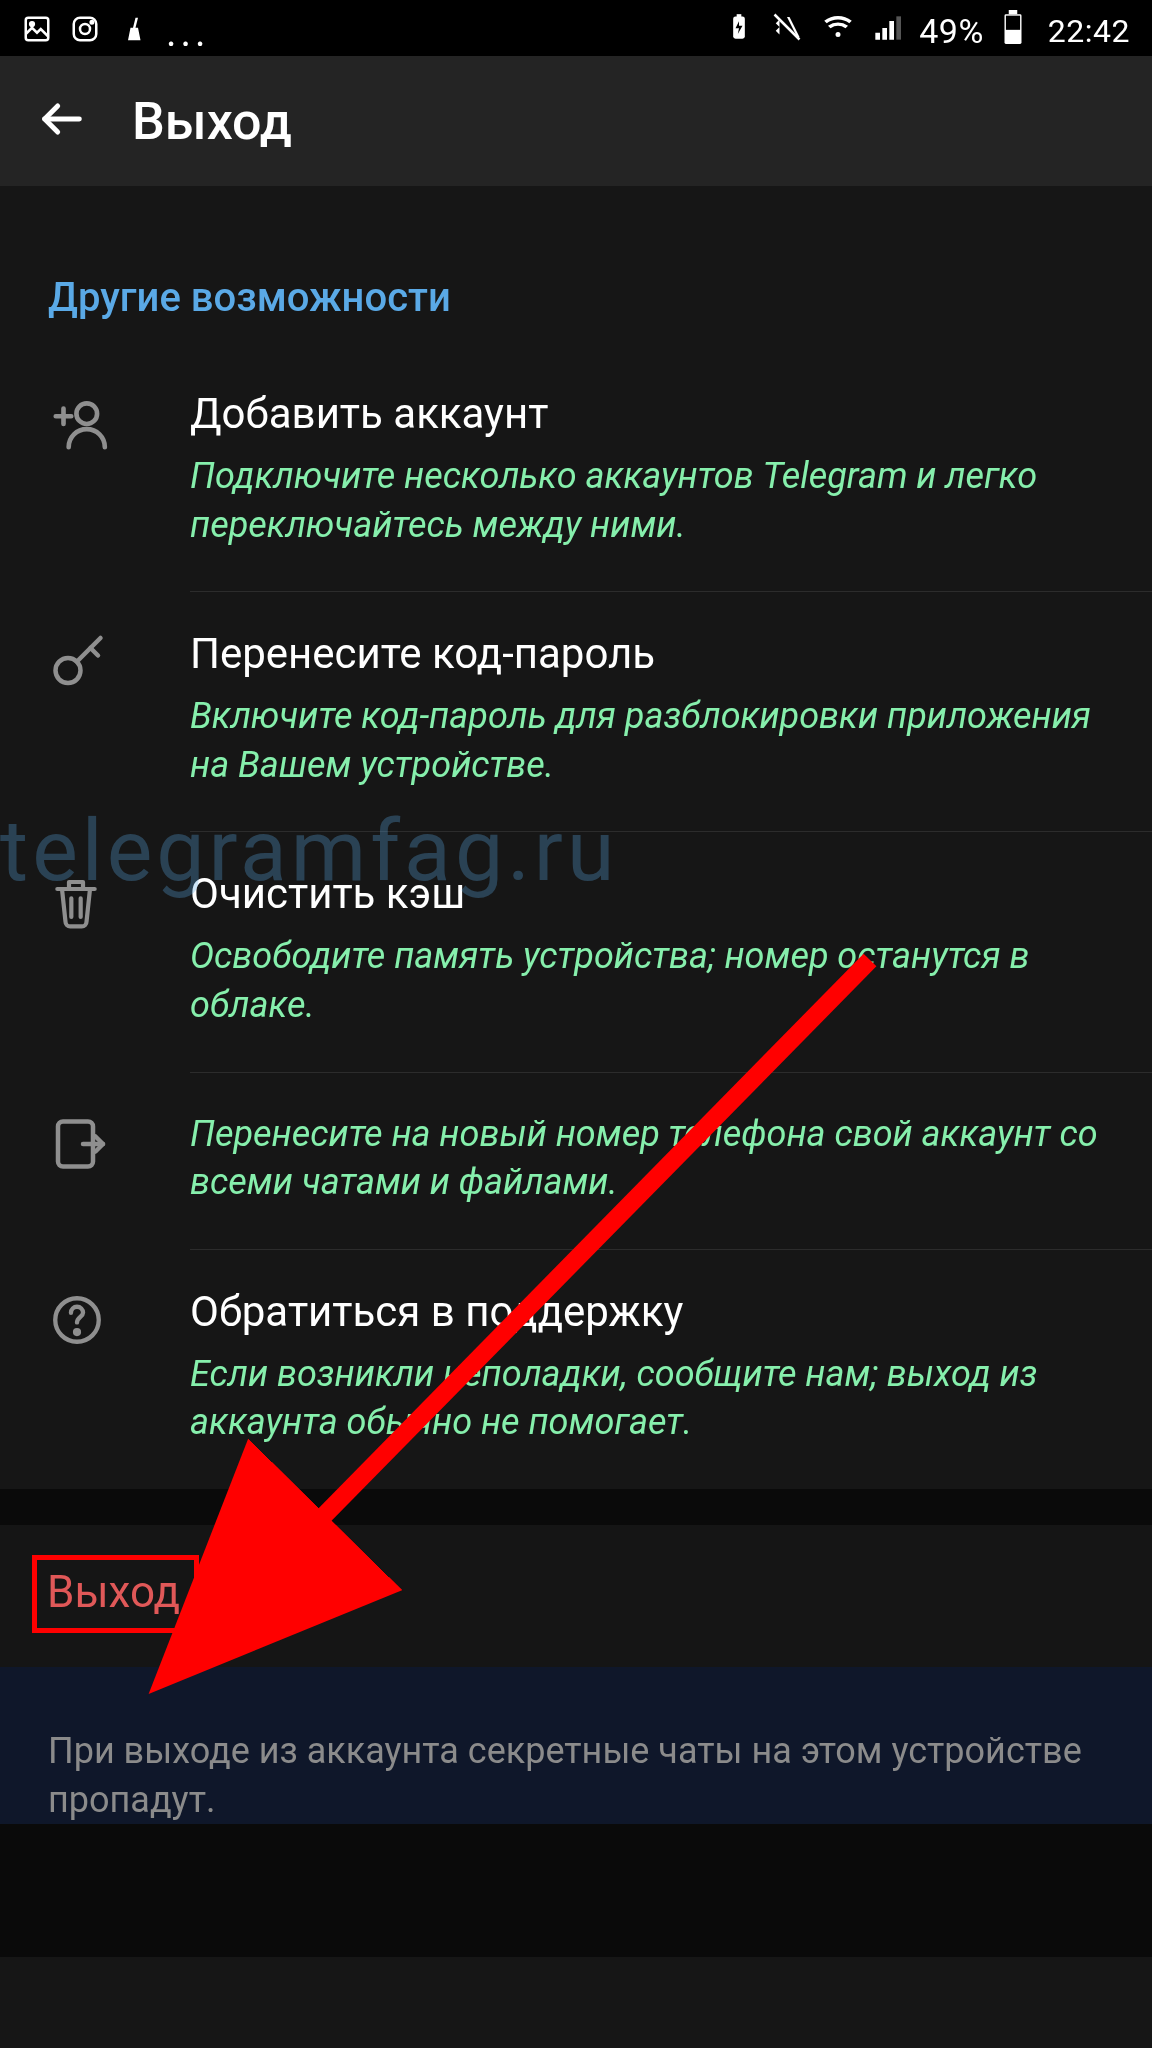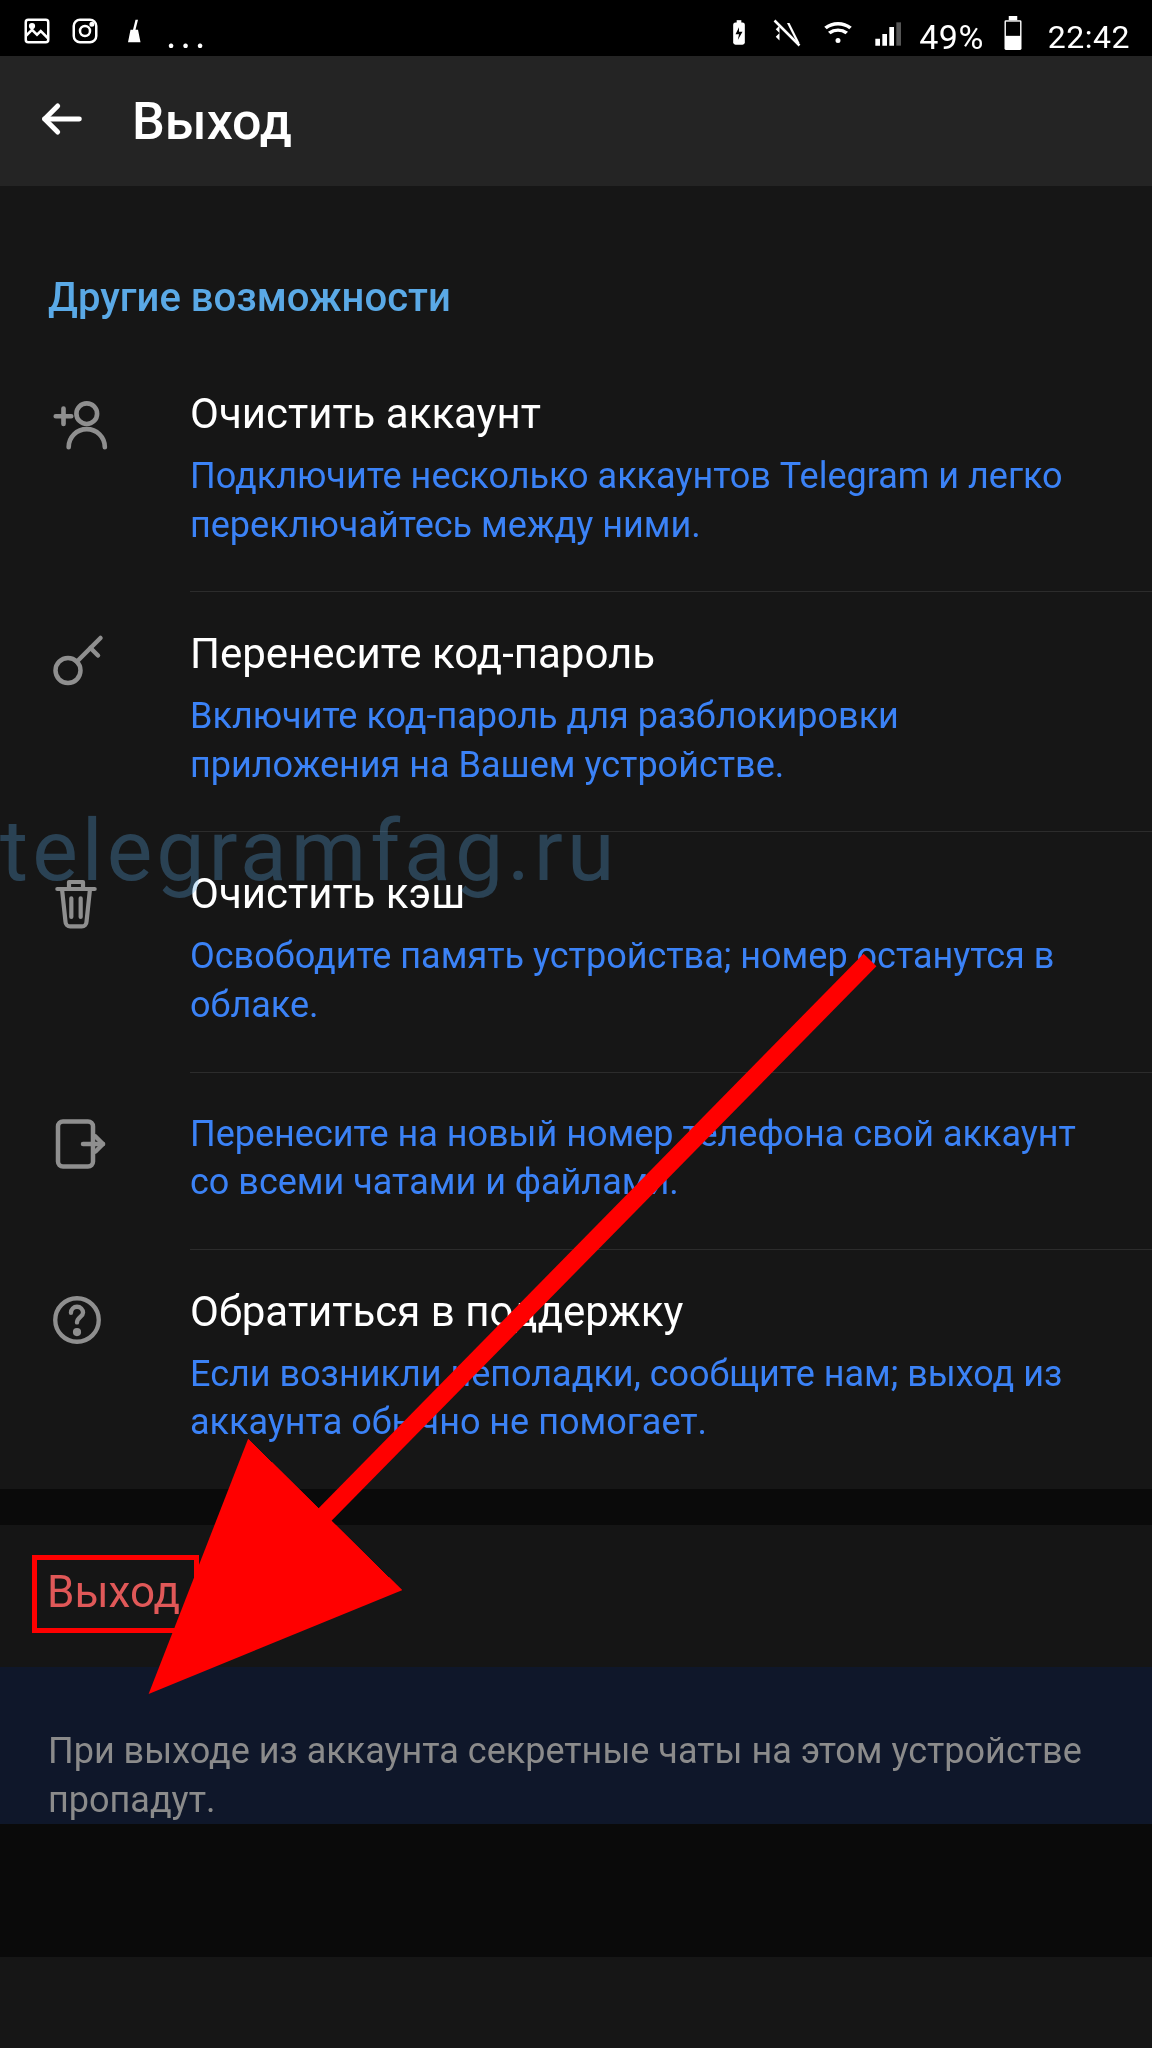--- a/index.html
+++ b/index.html
@@ -11,22 +11,22 @@
     color: #fff;
     overflow: hidden;
     position: relative;
   }
 
   
   .status-bar {
     height: 56px;
     background: #000;
     display: flex;
-    align-items: flex-start;
-    padding: 16px 22px;
+    align-items: flex-end;
+    padding: 4px 22px;
     font-size: 32px;
     letter-spacing: .5px;
   }
   .status-left, .status-right { display: flex; align-items: center; gap: 18px; }
   .status-left svg, .status-right svg { flex: none; }
   .spacer { flex: 1; }
   .status-right .pct { font-size: 34px; font-weight: 400; }
   .status-right .clock { font-size: 32px; font-weight: 400; margin-left: 6px; }
   .dots { font-size: 40px; letter-spacing: 4px; line-height: 0; }
 
@@ -83,21 +83,22 @@
   .text-col { flex: 1; min-width: 0; }
   .item-title {
     font-size: 42px;
     font-weight: 400;
     color: #fff;
     margin-bottom: 14px;
   }
   .item-sub {
     font-size: 36px;
     line-height: 1.35;
-    color: #3b82f6;
+    color: #86efac;
+    font-style: italic;
   }
 
   
   .section-gap { height: 36px; background: #0a0a0a; }
 
   
   .logout-row-wrap {
     background: #151515;
     padding: 30px 40px 34px 40px;
     position: relative;
@@ -223,21 +224,21 @@
     <div class="icon-col">
       <span>
         <svg width="62" height="62" viewBox="0 0 24 24" fill="none" stroke="#8f8f8f" stroke-width="1.8" stroke-linecap="round" stroke-linejoin="round">
           <circle cx="15" cy="8" r="4"></circle>
             <path d="M22 21a7 7 0 00-14 0"></path>
             <path d="M3 9h6M6 6v6"></path>
         </svg>
       </span>
     </div>
     <div class="text-col">
-      <div class="item-title">Очистить аккаунт</div>
+      <div class="item-title">Добавить аккаунт</div>
       <div class="item-sub">Подключите несколько аккаунтов Telegram и легко переключайтесь между ними.</div>
     </div>
   </div>
 
   <div class="item">
     <div class="icon-col">
       <span>
         <svg width="60" height="60" viewBox="0 0 24 24" fill="none" stroke="#8f8f8f" stroke-width="1.8" stroke-linecap="round" stroke-linejoin="round">
           <circle cx="8" cy="15" r="5"></circle>
             <path d="M11.5 11.5L21 2"></path>

